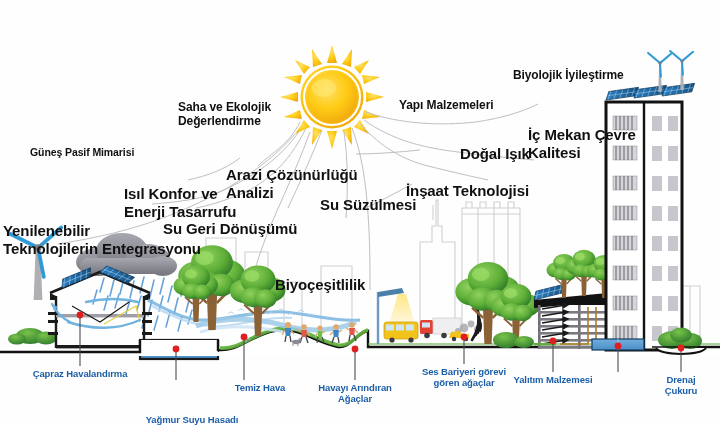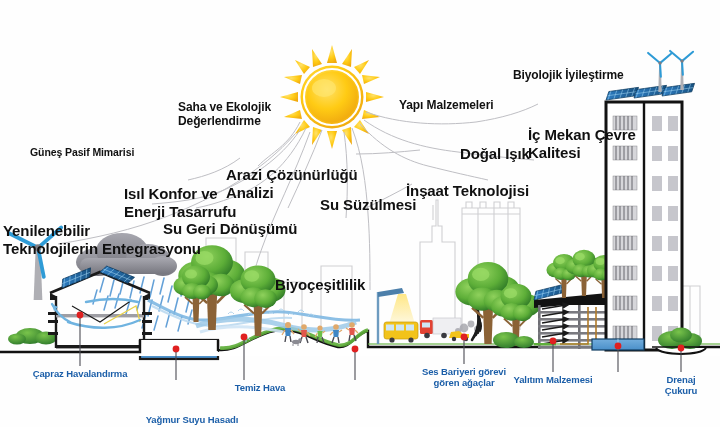--- a/index.html
+++ b/index.html
@@ -572,18 +572,20 @@
   <div class="lbl sz-10" style="left:399px; top:98px;">Yapı Malzemeleri</div>
   <div class="lbl sz-95" style="left:440px; top:145px;padding-left:20px;">Doğal Işık</div>
   <div class="lbl sz-95" style="left:406px; top:182px;">İnşaat Teknolojisi</div>
   <div class="lbl sz-10" style="left:513px; top:68px;">Biyolojik İyileştirme</div>
   <div class="lbl sz-95" style="left:528px; top:126px;">İç Mekan Çevre
 Kalitesi</div>
 
   <div class="blbl ctr" style="left:80px;  top:368px;">Çapraz Havalandırma</div>
   <div class="blbl ctr" style="left:192px; top:382px;margin-top:32px;">Yağmur Suyu Hasadı</div>
   <div class="blbl ctr" style="left:260px; top:382px;">Temiz Hava</div>
+  <div class="blbl ctr" style="left:355px; top:382px;">Havayı Arındıran
+Ağaçlar</div>
   <div class="blbl ctr" style="left:464px; top:366px;">Ses Bariyeri görevi
 gören ağaçlar</div>
   <div class="blbl ctr" style="left:553px; top:374px;">Yalıtım Malzemesi</div>
   <div class="blbl ctr" style="left:681px; top:374px;">Drenaj Çukuru</div>
 
 </div>
 
 </body></html>

